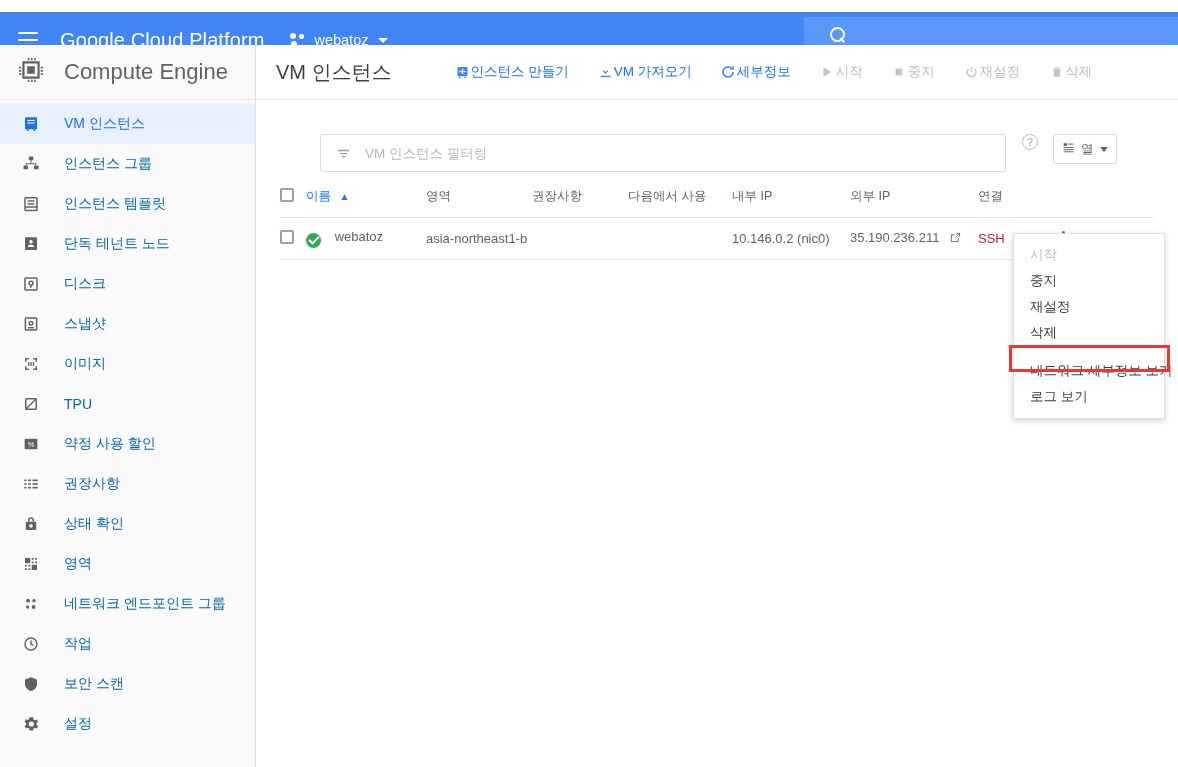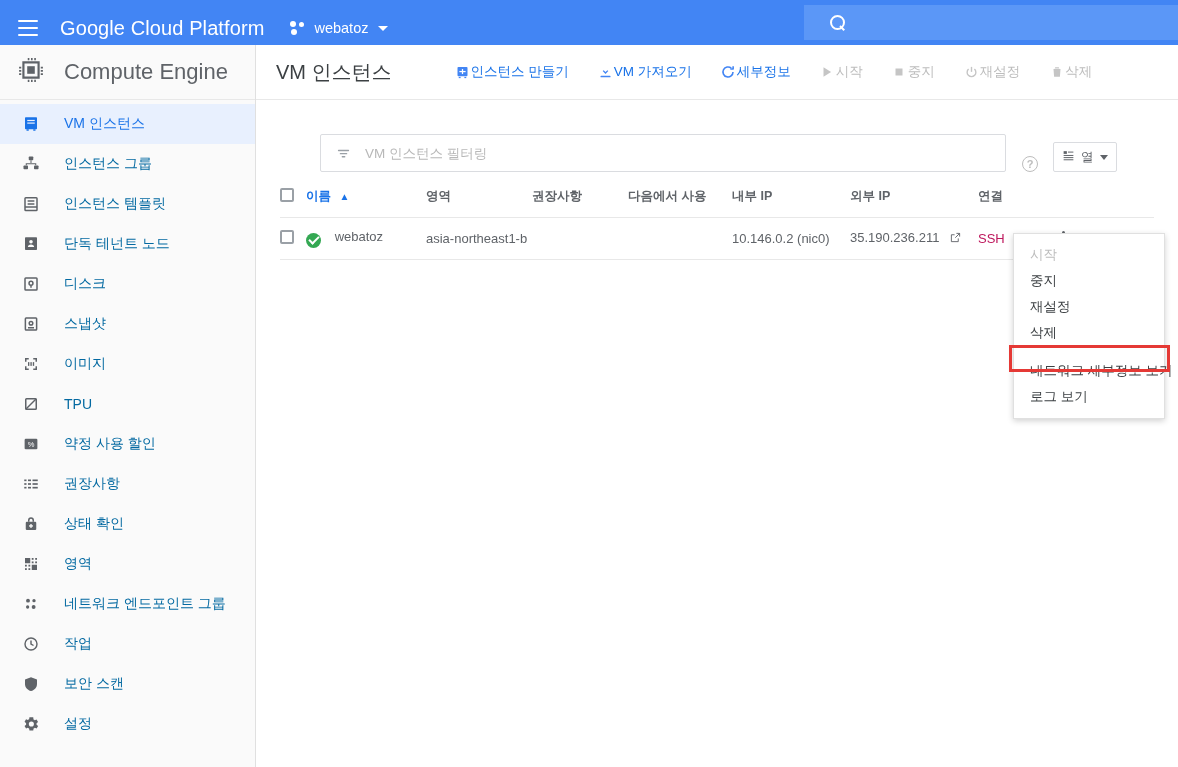--- a/index.html
+++ b/index.html
@@ -8,21 +8,21 @@
     width: 1178px; height: 767px;
     overflow: hidden;
     background: #fff;
     font-family: "Liberation Sans", "DejaVu Sans", sans-serif;
     -webkit-font-smoothing: antialiased;
   }
   .app { position: relative; width: 1178px; height: 767px; background:#fff; }
 
   
   .topbar {
-    position: absolute; left:0; top:0; width:1178px; height:56px;
+    position: absolute; left:0; top:12px; width:1178px; height:56px;
     background:#4285f4; display:flex; align-items:center;
   }
   .hamburger {
     width: 20px; height: 16px; margin-left: 18px; margin-right: 22px;
     display:flex; flex-direction:column; justify-content:space-between;
     cursor:pointer;
   }
   .hamburger span { display:block; height:2px; background:#fff; border-radius:1px; }
   .brand {
     color:#fff; font-size:20px; letter-spacing:.1px; font-weight:400;
@@ -99,21 +99,21 @@
   .tb-btn {
     display:flex; align-items:center; gap:0;
     font-size:13.5px; color:#1a73e8; cursor:pointer;
     padding:0 14px; white-space:nowrap; height:36px;
   }
   .tb-btn.disabled { color:#bdbdbd; cursor:default; }
   .tb-btn .tbi { width:17px; height:17px; display:flex; align-items:center; justify-content:center; flex:0 0 auto;}
 
   .content-area { padding:34px 24px 0 24px; }
 
-  .filterrow { display:flex; align-items:flex-end;padding-left:40px; }
+  .filterrow { display:flex; align-items:flex-start;padding-left:40px; }
   .filterbox {
     flex:0 0 686px; height:38px; border:1px solid #dadce0; border-radius:2px;
     display:flex; align-items:center; background:#fff;
   }
   .filter-ic { margin-left:14px; margin-right:12px; width:16px;height:16px;
                display:flex;align-items:center;justify-content:center; }
   .filterbox input {
     flex:1; border:0; outline:0; font-size:13.5px; color:#3c4043;
     font-family:inherit; background:transparent; padding-right:10px;
   }
@@ -126,21 +126,21 @@
   .cols-btn {
     height:30px; min-width:44px; border:1px solid #dadce0; border-radius:2px;
     display:flex;align-items:center;justify-content:center; gap:6px;
     padding:0 8px; cursor:pointer; background:#fff;
   }
   .cols-btn .ctxt { font-size:12.5px; color:#5f6368; }
 
   
   table.vmtable { width:100%; border-collapse:collapse; margin-top:16px; }
   table.vmtable th {
-    text-align:left; font-weight:700; font-size:12.5px; color:#5f6368;
+    text-align:left; font-weight:400; font-size:12.5px; color:#5f6368;
     padding:0 0 12px 0; white-space:nowrap; vertical-align:bottom;
   }
   table.vmtable th.sorted { color:#1a73e8; }
   table.vmtable thead tr { border-bottom:1px solid #e8e8e8; }
   table.vmtable td {
     font-size:13px; color:#5f6368; padding:11px 0; white-space:nowrap;
     border-bottom:1px solid #e8e8e8; vertical-align:middle;
   }
   td.c-name { color:#3c4043; }
   .cb {

